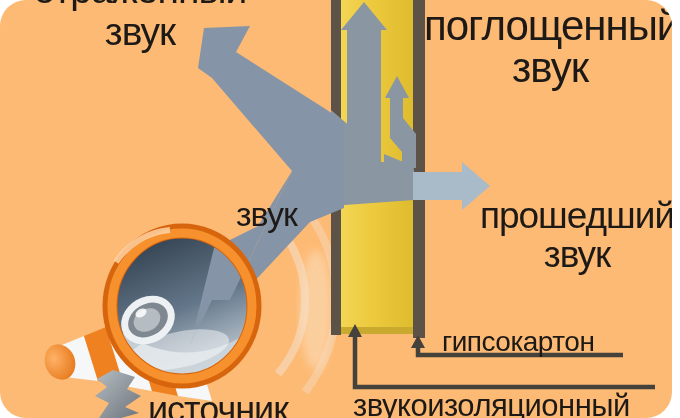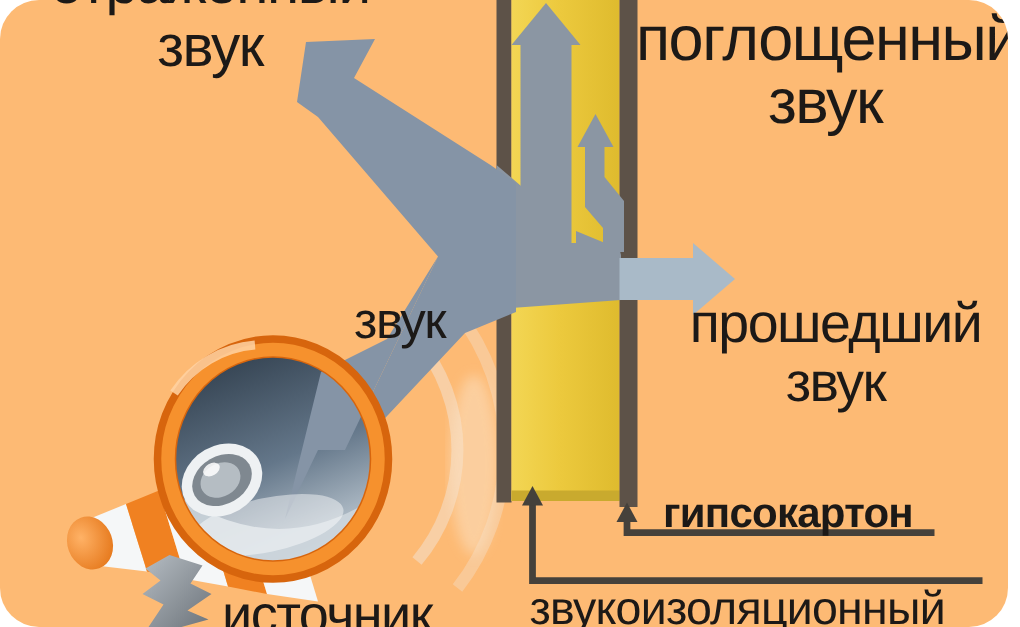--- a/index.html
+++ b/index.html
@@ -124,24 +124,24 @@
   <div>звук</div>
 </div>
 
 <div class="lbl center" style="left:424px;top:5px;width:252px;font-size:42px;line-height:42px;">
   <div>поглощенный</div>
   <div>звук</div>
 </div>
 
 <div class="lbl" style="left:236px;top:195px;font-size:34px;">звук</div>
 
-<div class="lbl center" style="left:454px;top:196px;width:206px;font-size:37px;line-height:39px;">
+<div class="lbl center" style="left:474px;top:196px;width:206px;font-size:37px;line-height:39px;">
   <div>прошедший</div>
   <div>звук</div>
 </div>
 
 <div class="lbl" style="left:148px;top:389px;font-size:36px;">источник</div>
 
-<div class="lbl" style="left:442px;top:326px;font-size:28px;letter-spacing:-0.5px;font-weight:bold;">гипсокартон</div>
+<div class="lbl" style="left:442px;top:326px;font-size:28px;letter-spacing:-0.5px;">гипсокартон</div>
 
 <div class="lbl" style="left:353px;top:388px;font-size:31px;letter-spacing:-0.5px;">звукоизоляционный</div>
 
 </div>
 
 </body></html>

